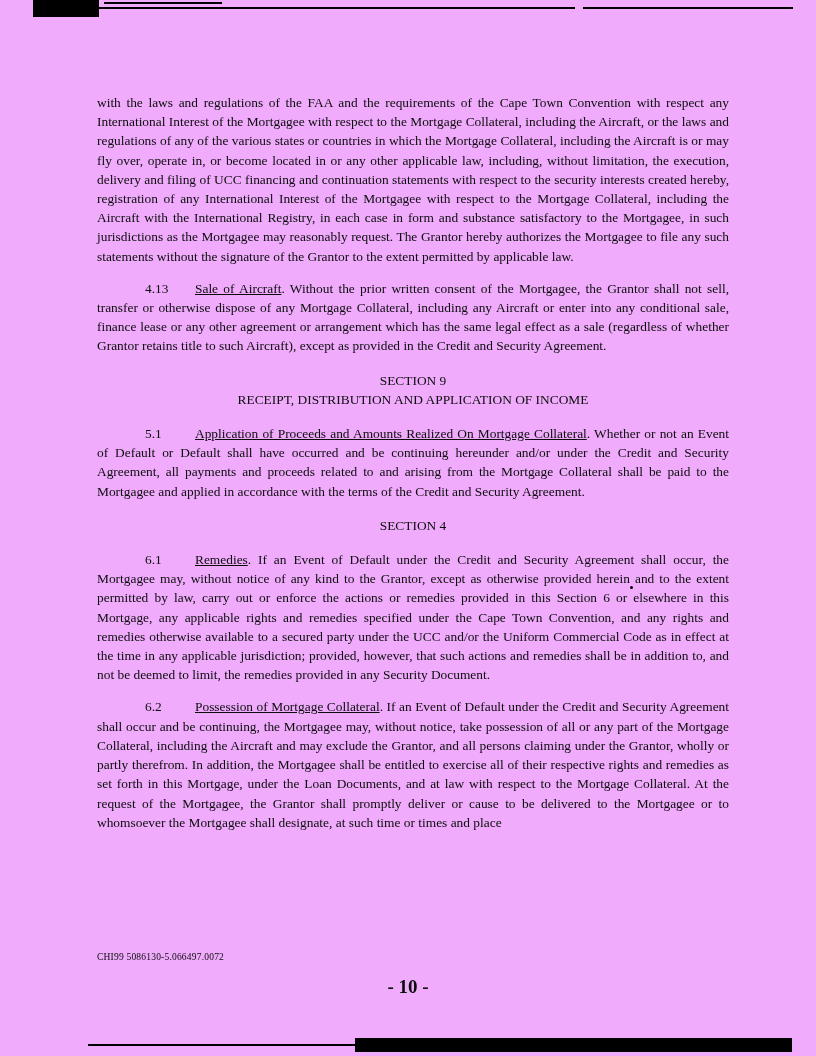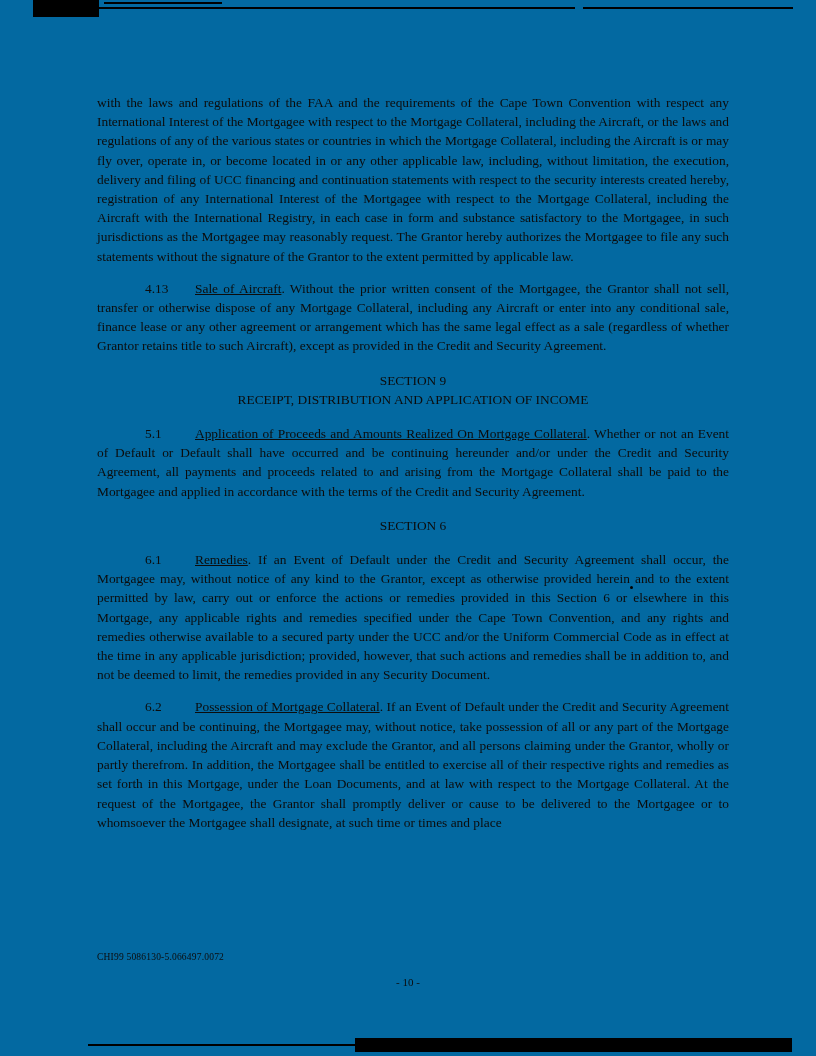--- a/index.html
+++ b/index.html
@@ -4,21 +4,21 @@
 <style>
   html,body{margin:0;padding:0;}
   body{
     width:816px;height:1056px;
     background:#ffffff;
     position:relative;
     font-family:"Liberation Serif", serif;
     color:#0c0c0c;
     overflow:hidden;
   }
-  .page{position:absolute;inset:0;background:#0369a1;}
+  .page{position:absolute;inset:0;background:#f0abfc;}
   
   .art{position:absolute;background:#000;}
   .top-box{left:33px;top:0;width:66px;height:17px;}
   .top-line-a{left:99px;top:7px;width:476px;height:2px;}
   .top-line-b{left:583px;top:7px;width:210px;height:2px;}
   .top-dash{left:104px;top:2px;width:118px;height:2px;}
   .stray-dot{left:630px;top:586px;width:3px;height:3px;border-radius:50%;}
   .bottom-line{left:88px;top:1044px;width:272px;height:2px;}
   .bottom-bar{left:355px;top:1038px;width:437px;height:14px;}
   
@@ -27,21 +27,21 @@
     font-size:13.4px;line-height:19.2px;
     text-align:justify;
   }
   .para{margin:0 0 13px 0;}
   .para.numbered{text-indent:48px;}
   .num{display:inline-block;min-width:50px;text-indent:0;}
   .underline{text-decoration:underline;}
   .section-heading{text-align:center;margin:15px 0 15px 0;text-indent:0;}
   .footer-page-number{
     position:absolute;top:976px;left:0;width:100%;
-    text-align:center;font-size:11px;
+    text-align:center;font-size:19px;font-weight:bold;
   }
   .footer-doc-id{
     position:absolute;top:952px;left:97px;
     font-size:9.5px;letter-spacing:0.2px;
   }
 </style>
 </head>
 <body>
 
 <div class="page">
@@ -61,21 +61,21 @@
     <p class="para numbered"><span class="num">4.13</span><span class="underline">Sale of Aircraft</span><span>.  Without the prior written consent of the Mortgagee, the Grantor shall not sell, transfer or otherwise dispose of any Mortgage Collateral, including any Aircraft or enter into any conditional sale, finance lease or any other agreement or arrangement which has the same legal effect as a sale (regardless of whether Grantor retains title to such Aircraft), except as provided in the Credit and Security Agreement.</span></p>
 
     <div class="section-heading">
       <div>SECTION 9</div>
       <div>RECEIPT, DISTRIBUTION AND APPLICATION OF INCOME</div>
     </div>
 
     <p class="para numbered"><span class="num">5.1</span><span class="underline">Application of Proceeds and Amounts Realized On Mortgage Collateral</span><span>. Whether or not an Event of Default or Default shall have occurred and be continuing hereunder and/or under the Credit and Security Agreement, all payments and proceeds related to and arising from the Mortgage Collateral shall be paid to the Mortgagee and applied in accordance with the terms of the Credit and Security Agreement.</span></p>
 
     <div class="section-heading">
-      <div>SECTION 6</div>
+      <div>SECTION 4</div>
     </div>
 
     <p class="para numbered"><span class="num">6.1</span><span class="underline">Remedies</span><span>.  If an Event of Default under the Credit and Security Agreement shall occur, the Mortgagee may, without notice of any kind to the Grantor, except as otherwise provided herein and to the extent permitted by law, carry out or enforce the actions or remedies provided in this Section 6 or elsewhere in this Mortgage, any applicable rights and remedies specified under the Cape Town Convention, and any rights and remedies otherwise available to a secured party under the UCC and/or the Uniform Commercial Code as in effect at the time in any applicable jurisdiction; provided, however, that such actions and remedies shall be in addition to, and not be deemed to limit, the remedies provided in any Security Document.</span></p>
 
     <p class="para numbered"><span class="num">6.2</span><span class="underline">Possession of Mortgage Collateral</span><span>.  If an Event of Default under the Credit and Security Agreement shall occur and be continuing, the Mortgagee may, without notice, take possession of all or any part of the Mortgage Collateral, including the Aircraft and may exclude the Grantor, and all persons claiming under the Grantor, wholly or partly therefrom.  In addition, the Mortgagee shall be entitled to exercise all of their respective rights and remedies as set forth in this Mortgage, under the Loan Documents, and at law with respect to the Mortgage Collateral. At the request of the Mortgagee, the Grantor shall promptly deliver or cause to be delivered to the Mortgagee or to whomsoever the Mortgagee shall designate, at such time or times and place</span></p>
 
   </div>
 
   <div class="footer-page-number">- 10 -</div>
 

